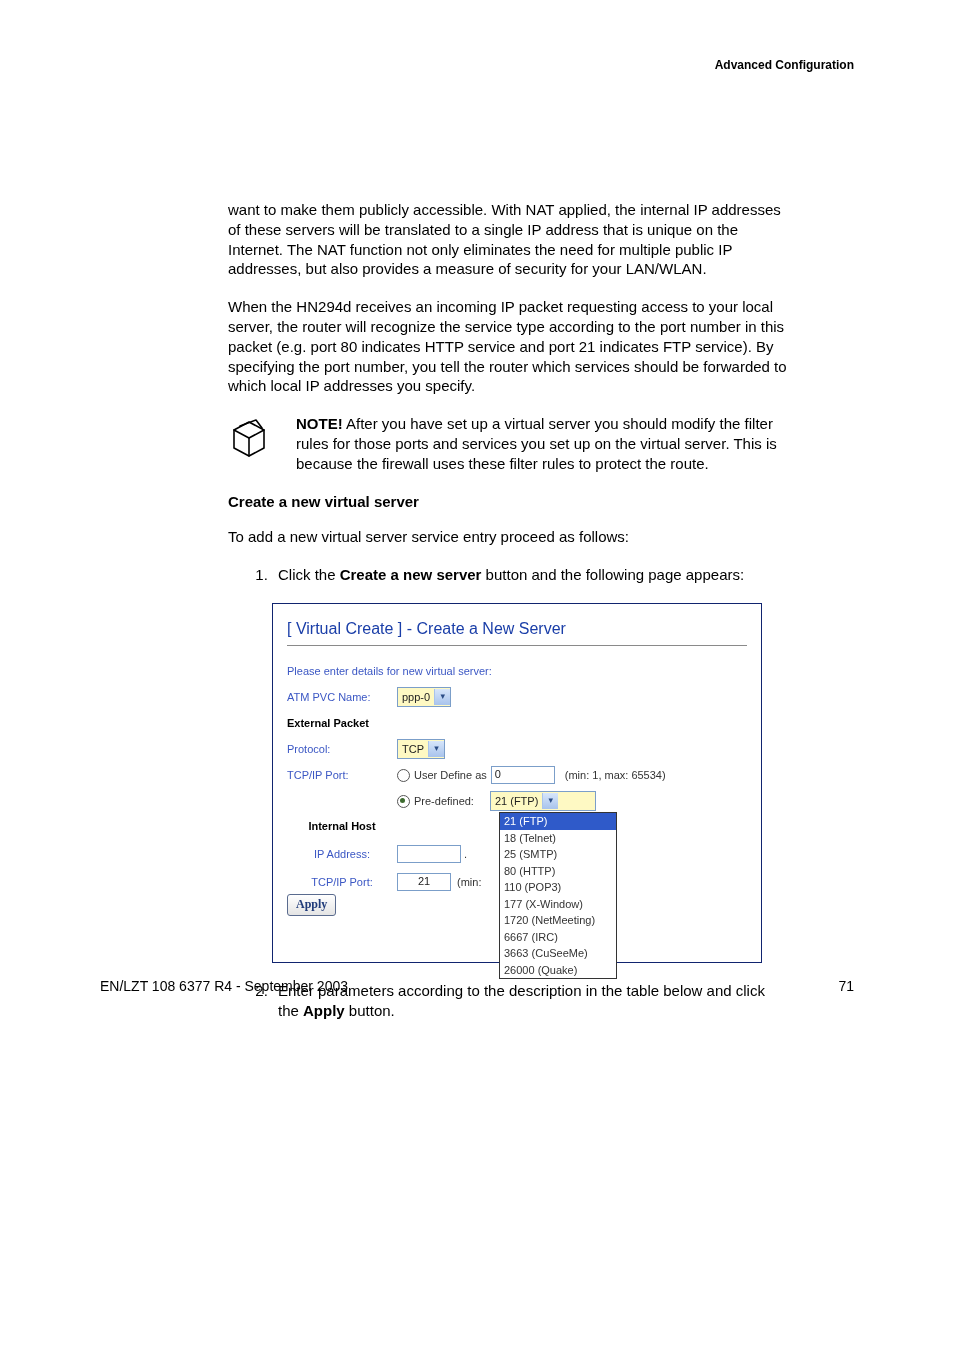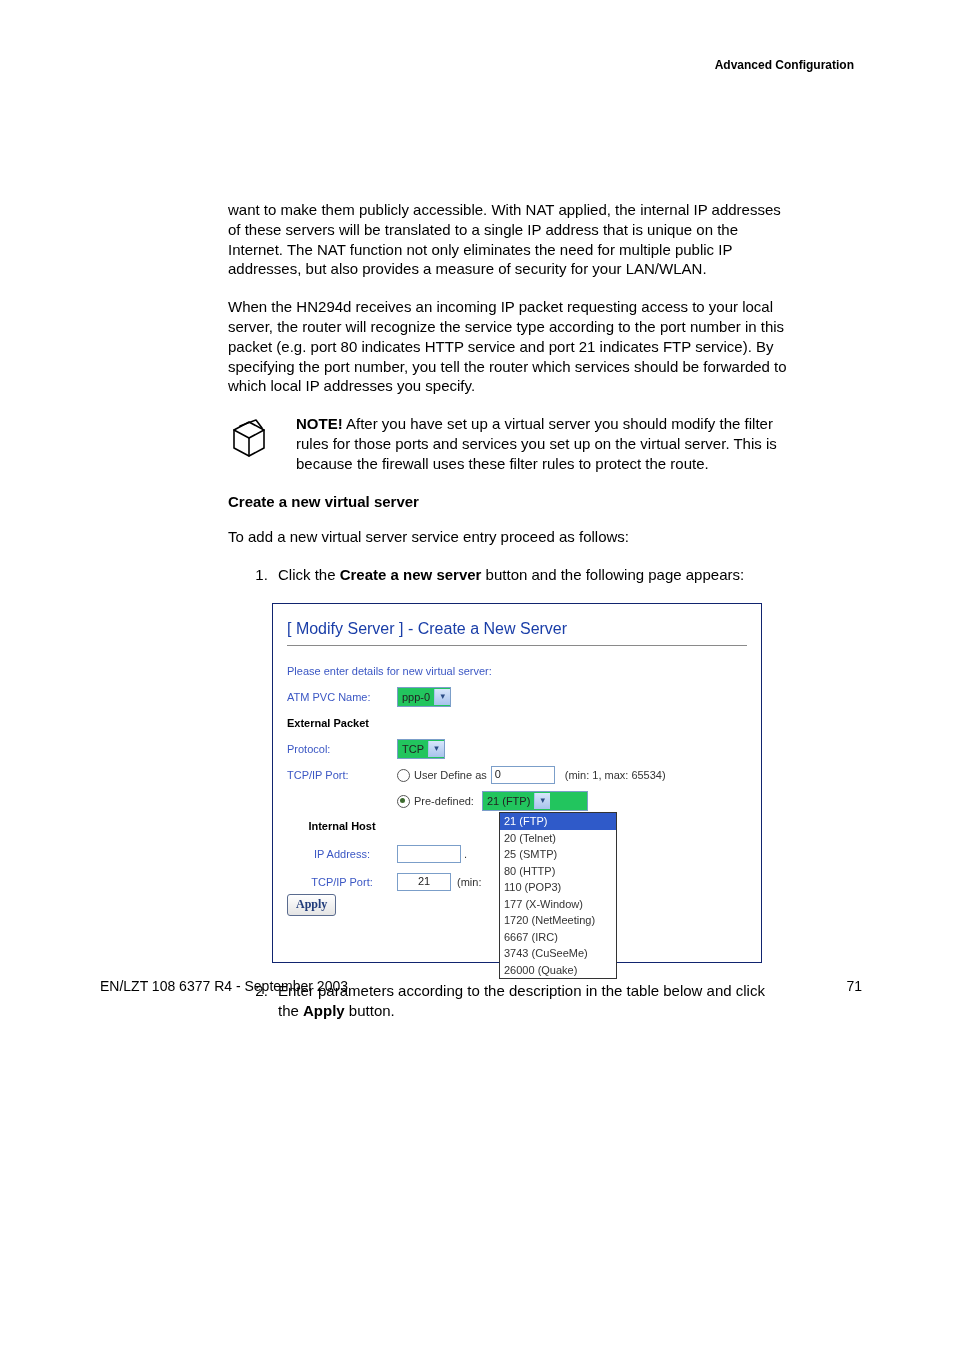--- a/index.html
+++ b/index.html
@@ -96,21 +96,21 @@
   }
   .vs-label-black {
     flex: 0 0 110px;
     color: #000;
     font-weight: bold;
   }
   .vs-select {
     display: inline-flex;
     align-items: center;
     border: 1px solid #7b9ec9;
-    background: #22c55e;
+    background: #fef9c3;
     font-size: 11px;
     height: 18px;
     padding: 0 0 0 4px;
     color: #222;
   }
   .vs-select-arrow {
     display: inline-flex;
     align-items: center;
     justify-content: center;
     width: 15px;
@@ -208,21 +208,21 @@
   .footer-left {
     position: absolute;
     bottom: 56px;
     left: 100px;
     font-size: 14px;
     color: #000;
   }
   .footer-right {
     position: absolute;
     bottom: 56px;
-    right: 92px;
+    right: 100px;
     font-size: 14px;
   }
 </style>
 </head>
 <body>
 
 <div class="page">
 
   <div class="header-right">Advanced Configuration</div>
 
@@ -253,21 +253,21 @@
 
     <p>To add a new virtual server service entry proceed as follows:</p>
 
     <ol class="steps">
       <li>
         <span>Click the </span><span class="bold">Create a new server</span><span> button and the following page appears:</span>
       </li>
     </ol>
 
     <div class="screenshot">
-      <div class="vs-title">[ Modify Server ] - Create a New Server</div>
+      <div class="vs-title">[ Virtual Create ] - Create a New Server</div>
       <div class="vs-hr"></div>
 
       <div class="vs-row">
         <span style="color:#3b57c4">Please enter details for new virtual server:</span>
       </div>
 
       <div class="vs-row">
         <span class="vs-label">ATM PVC Name:</span>
         <span class="vs-select">
           <span>ppp-0</span>
@@ -291,21 +291,21 @@
         <span class="vs-label">TCP/IP Port:</span>
         <span class="vs-radio"></span>
         <span style="margin-right:4px">User Define as</span>
         <span class="vs-input" style="width:56px">0</span>
         <span class="vs-hint">(min: 1, max: 65534)</span>
       </div>
 
       <div class="vs-row vs-predef-row">
         <span class="vs-label"></span>
         <span class="vs-radio checked"></span>
-        <span style="margin-right:8px">Pre-defined:</span>
+        <span style="margin-right:16px">Pre-defined:</span>
         <span class="vs-select" style="min-width:100px">
           <span>21 (FTP)</span>
           <span class="vs-select-arrow">▾</span>
         </span>
       </div>
 
       <div class="vs-lower-wrap">
 
         <div class="vs-left-col">
           <div class="vs-row">
@@ -322,28 +322,28 @@
             <span style="margin-left:6px">(min:</span>
           </div>
           <div class="vs-row apply-row">
             <span class="vs-apply">Apply</span>
           </div>
         </div>
 
         <div class="vs-dd-wrap">
           <div class="vs-dd-box">
             <div class="opt sel">21 (FTP)</div>
-            <div class="opt">20 (Telnet)</div>
+            <div class="opt">18 (Telnet)</div>
             <div class="opt">25 (SMTP)</div>
             <div class="opt">80 (HTTP)</div>
             <div class="opt">110 (POP3)</div>
             <div class="opt">177 (X-Window)</div>
             <div class="opt">1720 (NetMeeting)</div>
             <div class="opt">6667 (IRC)</div>
-            <div class="opt">3743 (CuSeeMe)</div>
+            <div class="opt">3663 (CuSeeMe)</div>
             <div class="opt">26000 (Quake)</div>
           </div>
         </div>
 
       </div>
     </div>
 
     <ol class="steps" start="2">
       <li>
         <span>Enter parameters according to the description in the table below and click the </span><span class="bold">Apply</span><span> button.</span>

